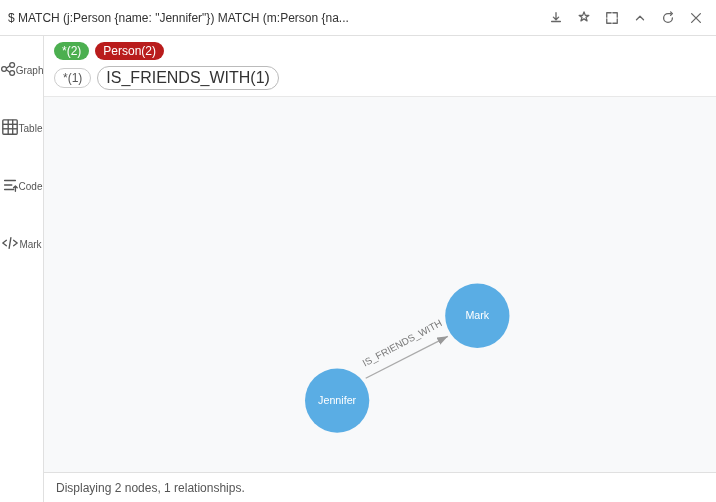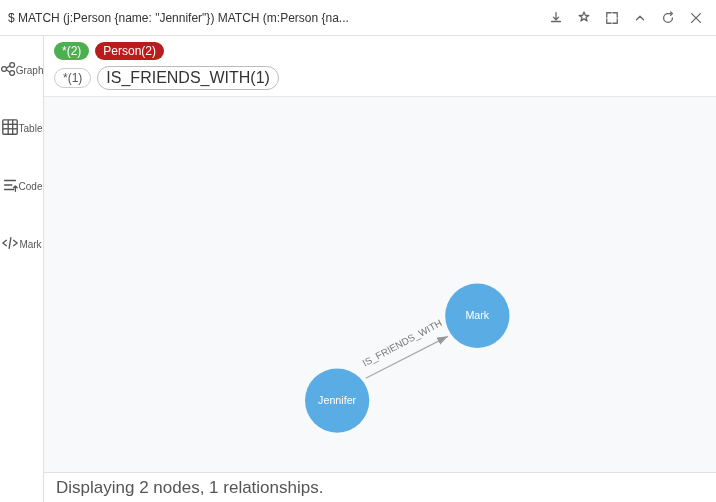--- a/index.html
+++ b/index.html
@@ -159,21 +159,21 @@
     .bottom-bar {
       height: 30px;
       border-top: 1px solid #e0e0e0;
       display: flex;
       align-items: center;
       padding: 0 12px;
       background: #fff;
       flex-shrink: 0;
     }
     .status-text {
-      font-size: 17px;
+      font-size: 12px;
       color: #555;
     }
   </style>
 </head>
 <body>
 
 <div class="top-bar">
   <span class="query-text">$ MATCH (j:Person {name: "Jennifer"}) MATCH (m:Person {na...</span>
   <div class="top-bar-actions">
     <div class="top-bar-icon" title="Download">

